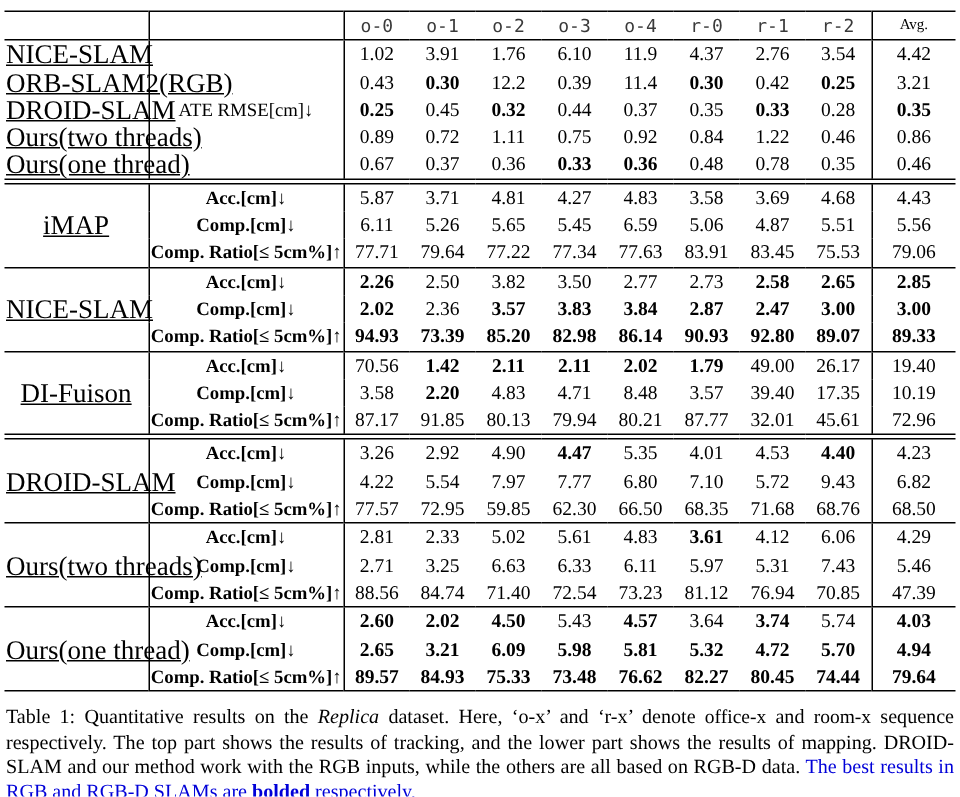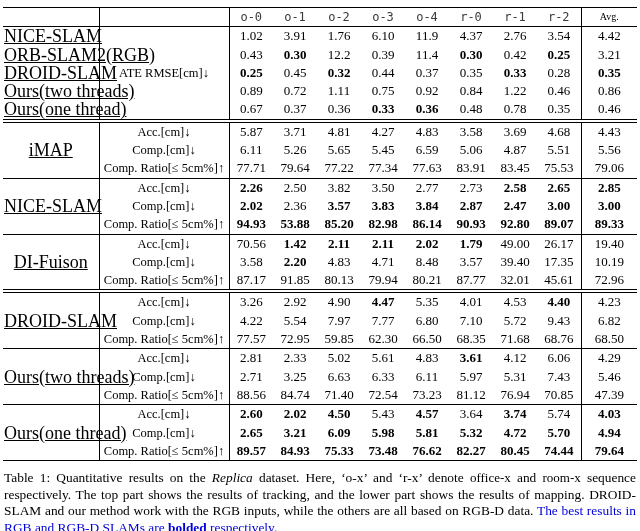--- a/index.html
+++ b/index.html
@@ -10,21 +10,21 @@
   th,td{padding:0 1px;text-align:center;line-height:18.3px;font-weight:normal;white-space:nowrap;}
   thead tr{border-bottom:1px solid #000;}
   thead th.colh{font-family:"DejaVu Sans Mono","Liberation Mono",monospace;font-size:12px;color:#3a3a3a;font-weight:normal;margin-left:32px;}
   thead th.colh.avg{font-family:"Liberation Serif",serif;font-size:10px;color:#000;}
   .vr{border-right:1px solid #000;}
   tbody.rule-single{border-bottom:1px solid #000;}
   tbody.rule-double{border-bottom:4px double #000;}
   tbody.rule-none{border-bottom:none;}
   td.method{font-size:18px;text-decoration:underline;}
   td.metric{font-size:12.5px;}
-  td.metric-bold{font-weight:normal;margin-left:31px;}
+  td.metric-bold{font-weight:bold;margin-left:31px;}
   td.b{font-weight:bold;}
   .caption{margin:9px 1px 0 1px;font-size:13.4px;line-height:16.6px;text-align:justify;}
   .caption .it{font-style:italic;}
   .caption .tt{font-family:Liberation Serif, serif;font-size:13px;}
   .caption .bb{font-weight:bold;}
 </style>
 </head>
 <body>
 
 <div class="page">
@@ -181,21 +181,21 @@
           <td class="b">3.83</td>
           <td class="b">3.84</td>
           <td class="b">2.87</td>
           <td class="b">2.47</td>
           <td class="b vr">3.00</td>
           <td class="b">3.00</td>
         </tr>
         <tr>
           <td class="vr metric metric-bold">Comp. Ratio[≤ 5cm%]↑</td>
           <td class="b">94.93</td>
-          <td class="b">53.88</td>
+          <td class="b">73.39</td>
           <td class="b">85.20</td>
           <td class="b">82.98</td>
           <td class="b">86.14</td>
           <td class="b">90.93</td>
           <td class="b">92.80</td>
           <td class="b vr">89.07</td>
           <td class="b">89.33</td>
         </tr>
       </tbody>
       <tbody class="rule-double">

